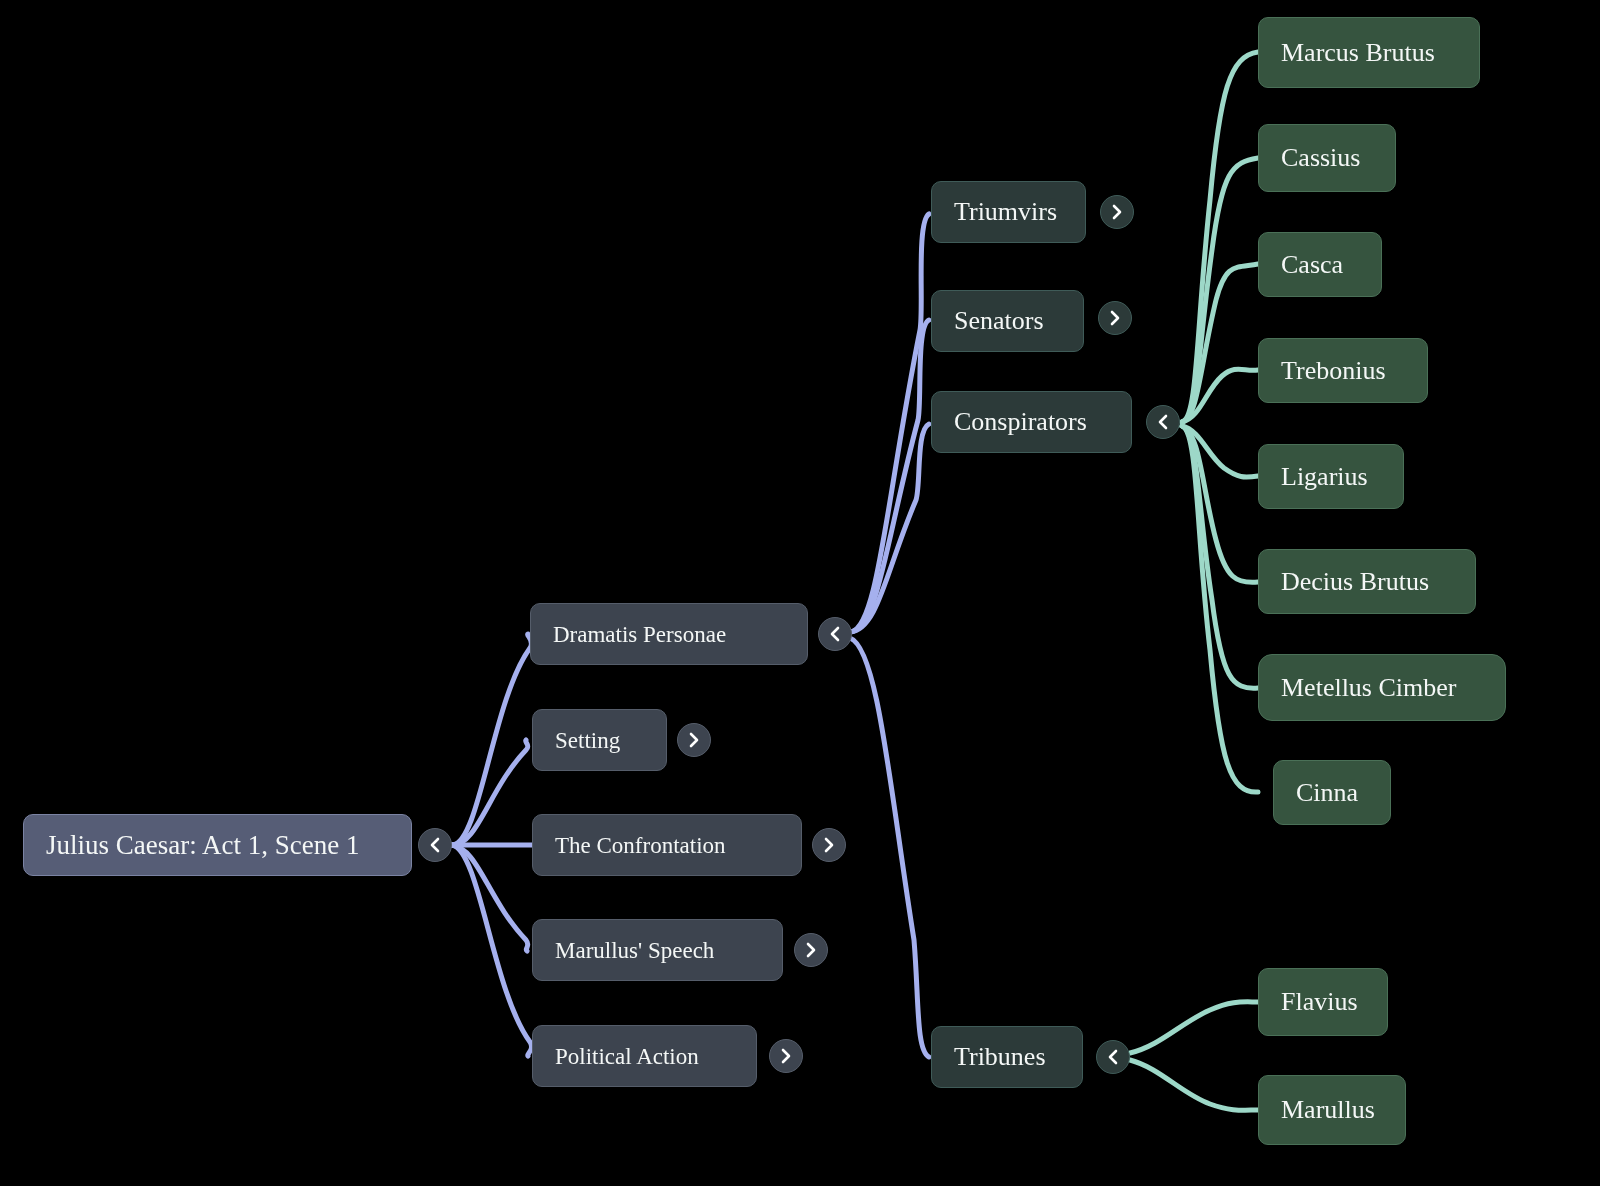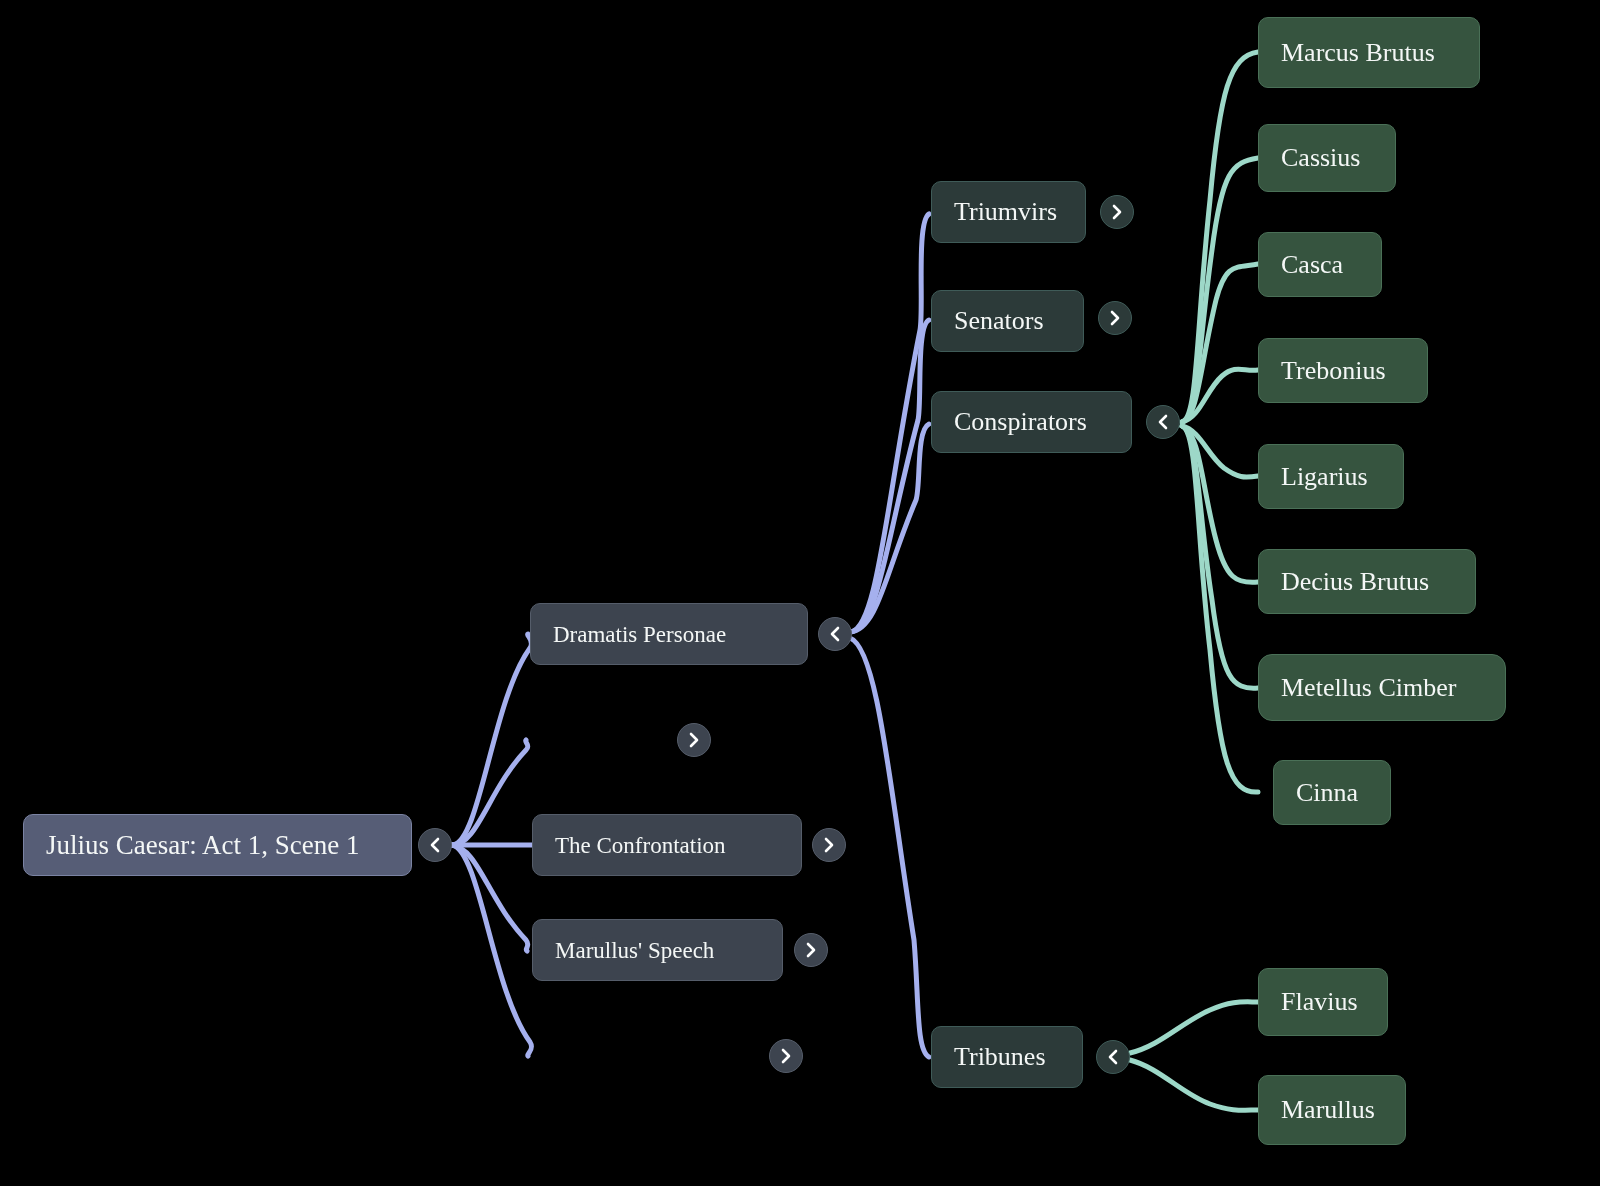--- a/index.html
+++ b/index.html
@@ -130,20 +130,23 @@
     <span>Dramatis Personae</span>
   </div>
   <div class="toggle toggle-dark" style="left:818px; top:617px;">
     <span>
       <svg width="18" height="18" viewBox="0 0 18 18">
           <path d="M12 3 L6 9 L12 15" fill="none" stroke="#ffffff" stroke-width="2.6" stroke-linecap="round" stroke-linejoin="round"></path>
         </svg>
     </span>
   </div>
 
+  <div class="node node-l1" style="left:532px; top:709px; width:135px; height:62px;">
+    <span>Setting</span>
+  </div>
   <div class="toggle toggle-dark" style="left:677px; top:723px;">
     <span>
       <svg width="18" height="18" viewBox="0 0 18 18">
           <path d="M6 3 L12 9 L6 15" fill="none" stroke="#ffffff" stroke-width="2.6" stroke-linecap="round" stroke-linejoin="round"></path>
         </svg>
     </span>
   </div>
 
   <div class="node node-l1" style="left:532px; top:814px; width:270px; height:62px;">
     <span>The Confrontation</span>
@@ -160,20 +163,23 @@
     <span>Marullus' Speech</span>
   </div>
   <div class="toggle toggle-dark" style="left:794px; top:933px;">
     <span>
       <svg width="18" height="18" viewBox="0 0 18 18">
           <path d="M6 3 L12 9 L6 15" fill="none" stroke="#ffffff" stroke-width="2.6" stroke-linecap="round" stroke-linejoin="round"></path>
         </svg>
     </span>
   </div>
 
+  <div class="node node-l1" style="left:532px; top:1025px; width:225px; height:62px;">
+    <span>Political Action</span>
+  </div>
   <div class="toggle toggle-dark" style="left:769px; top:1039px;">
     <span>
       <svg width="18" height="18" viewBox="0 0 18 18">
           <path d="M6 3 L12 9 L6 15" fill="none" stroke="#ffffff" stroke-width="2.6" stroke-linecap="round" stroke-linejoin="round"></path>
         </svg>
     </span>
   </div>
 
   <div class="node node-l2" style="left:931px; top:181px; width:155px; height:62px;">
     <span>Triumvirs</span>

